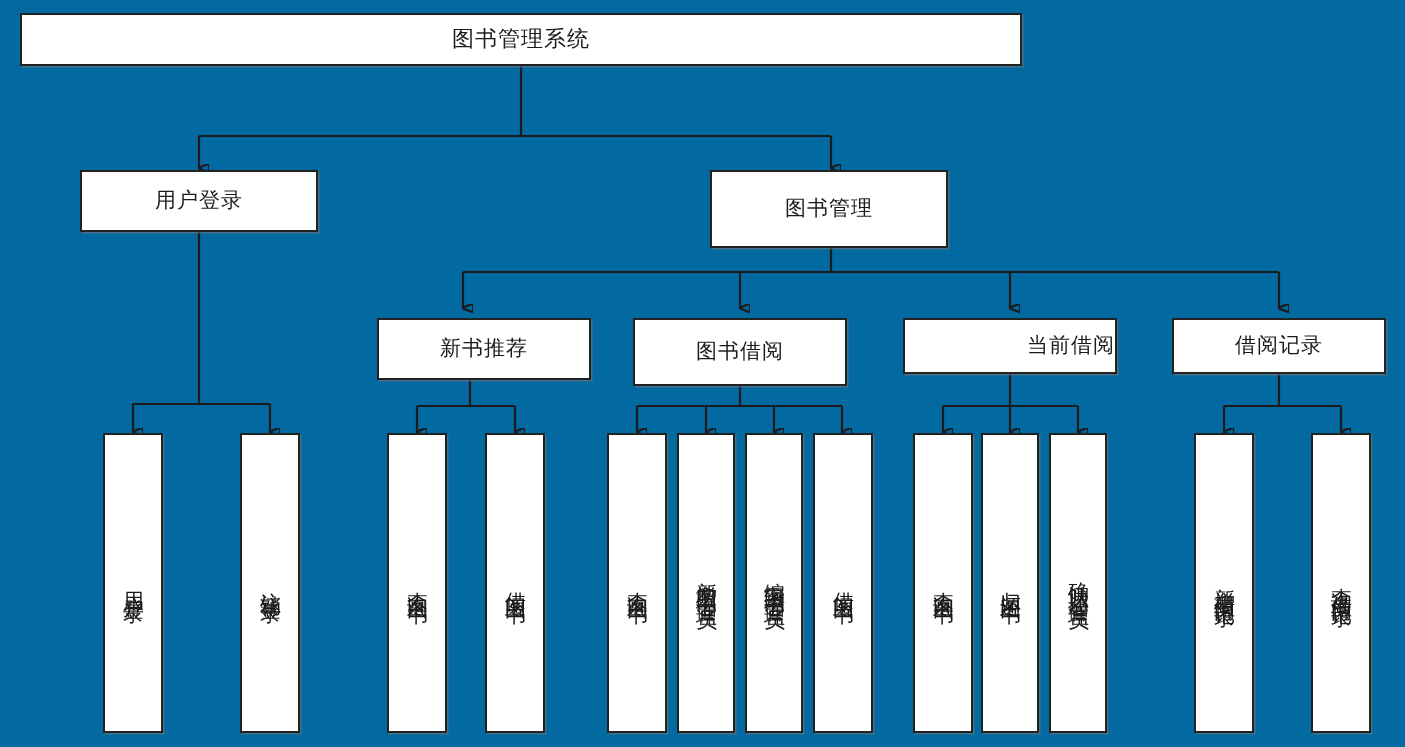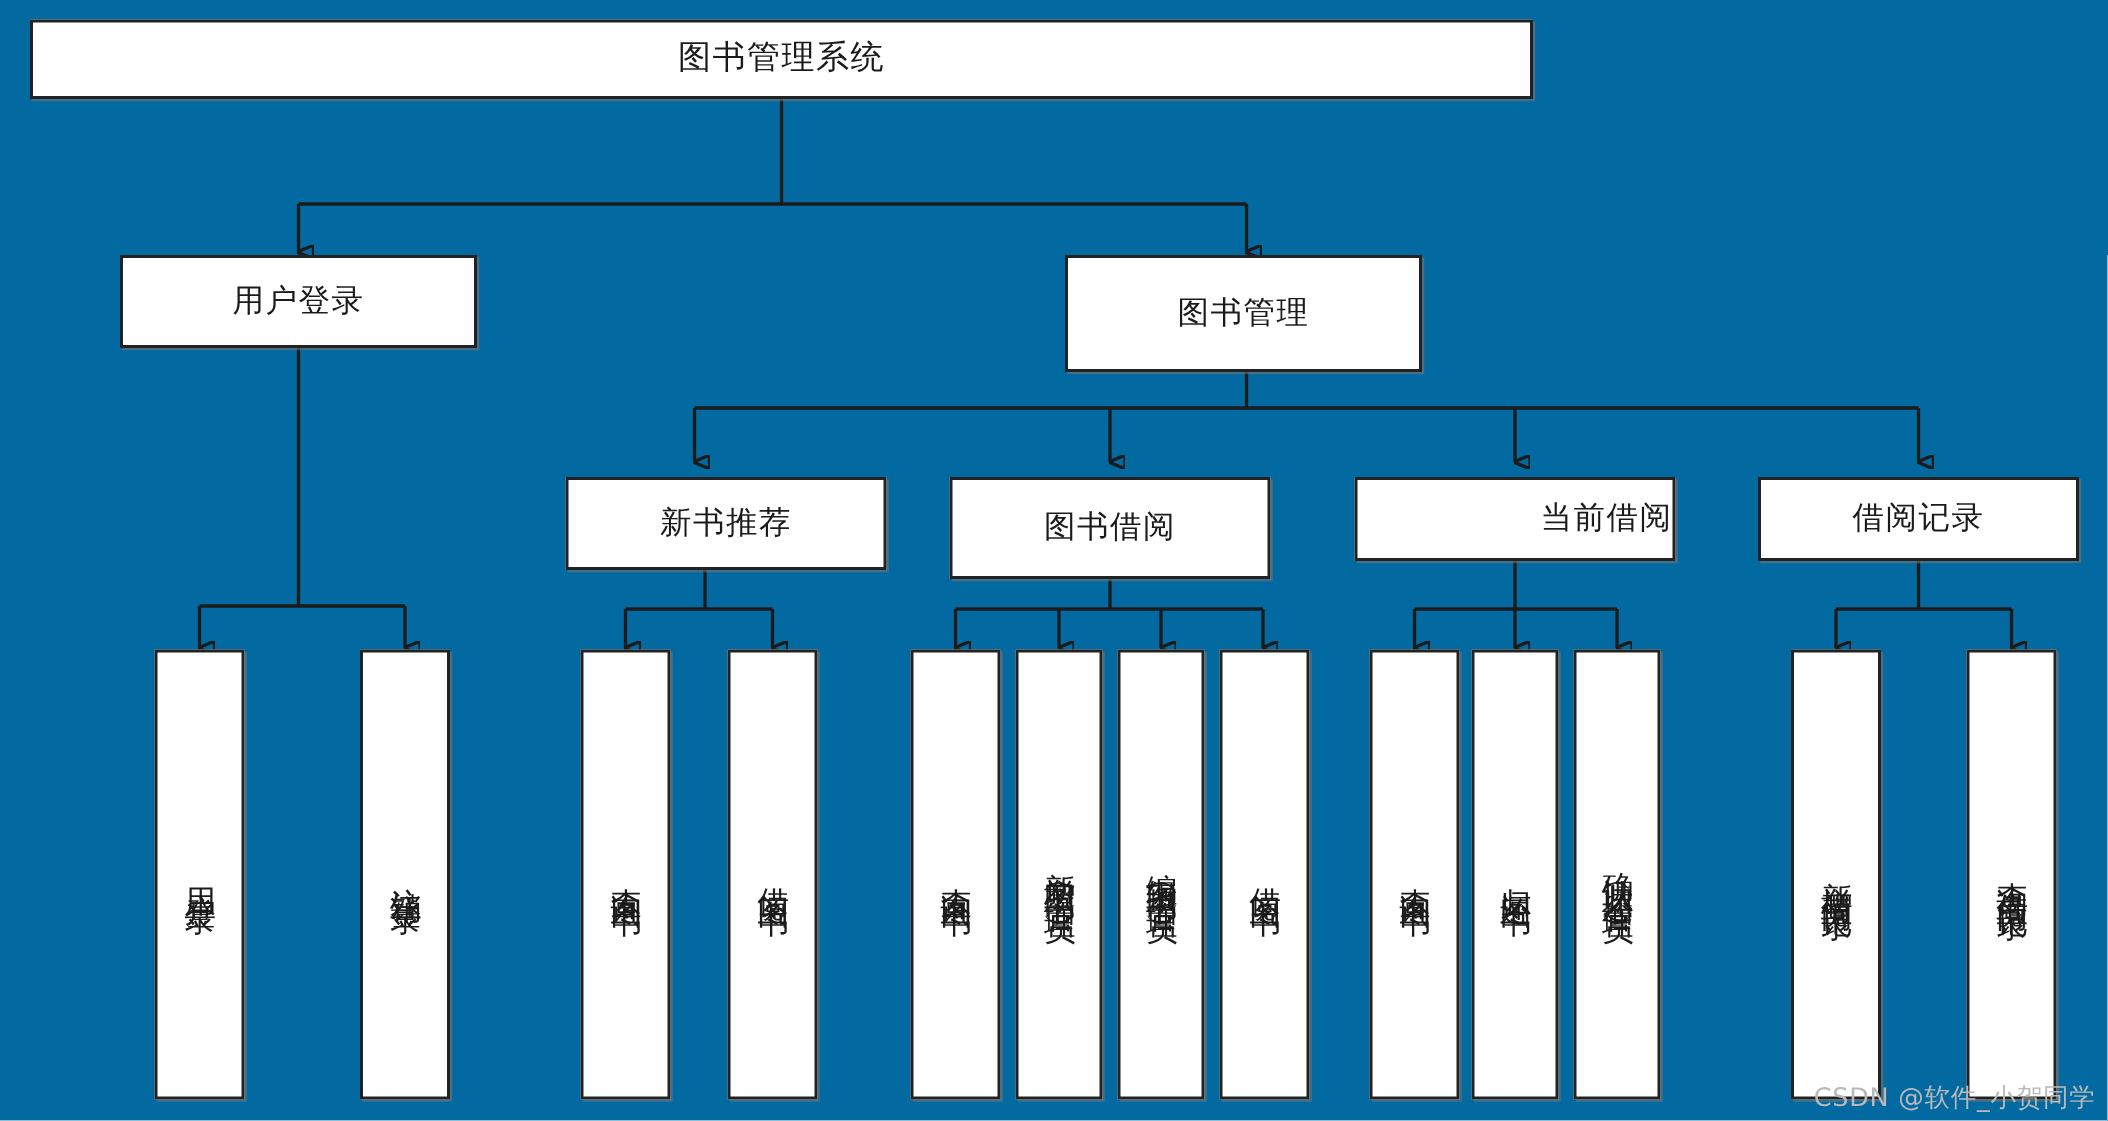--- a/index.html
+++ b/index.html
@@ -190,15 +190,14 @@
     <span class="vtext">确认归还（管理员）</span>
   </div>
 
   <div class="node v" style="left:1194px; top:433px; width:60px; height:300px;">
     <span class="vtext">新增借阅记录</span>
   </div>
   <div class="node v" style="left:1311px; top:433px; width:60px; height:300px;">
     <span class="vtext">查询借阅记录</span>
   </div>
 
-  <div class="watermark">CSDN @软件_小贺同学</div>
 
 </div>
 
 </body></html>

